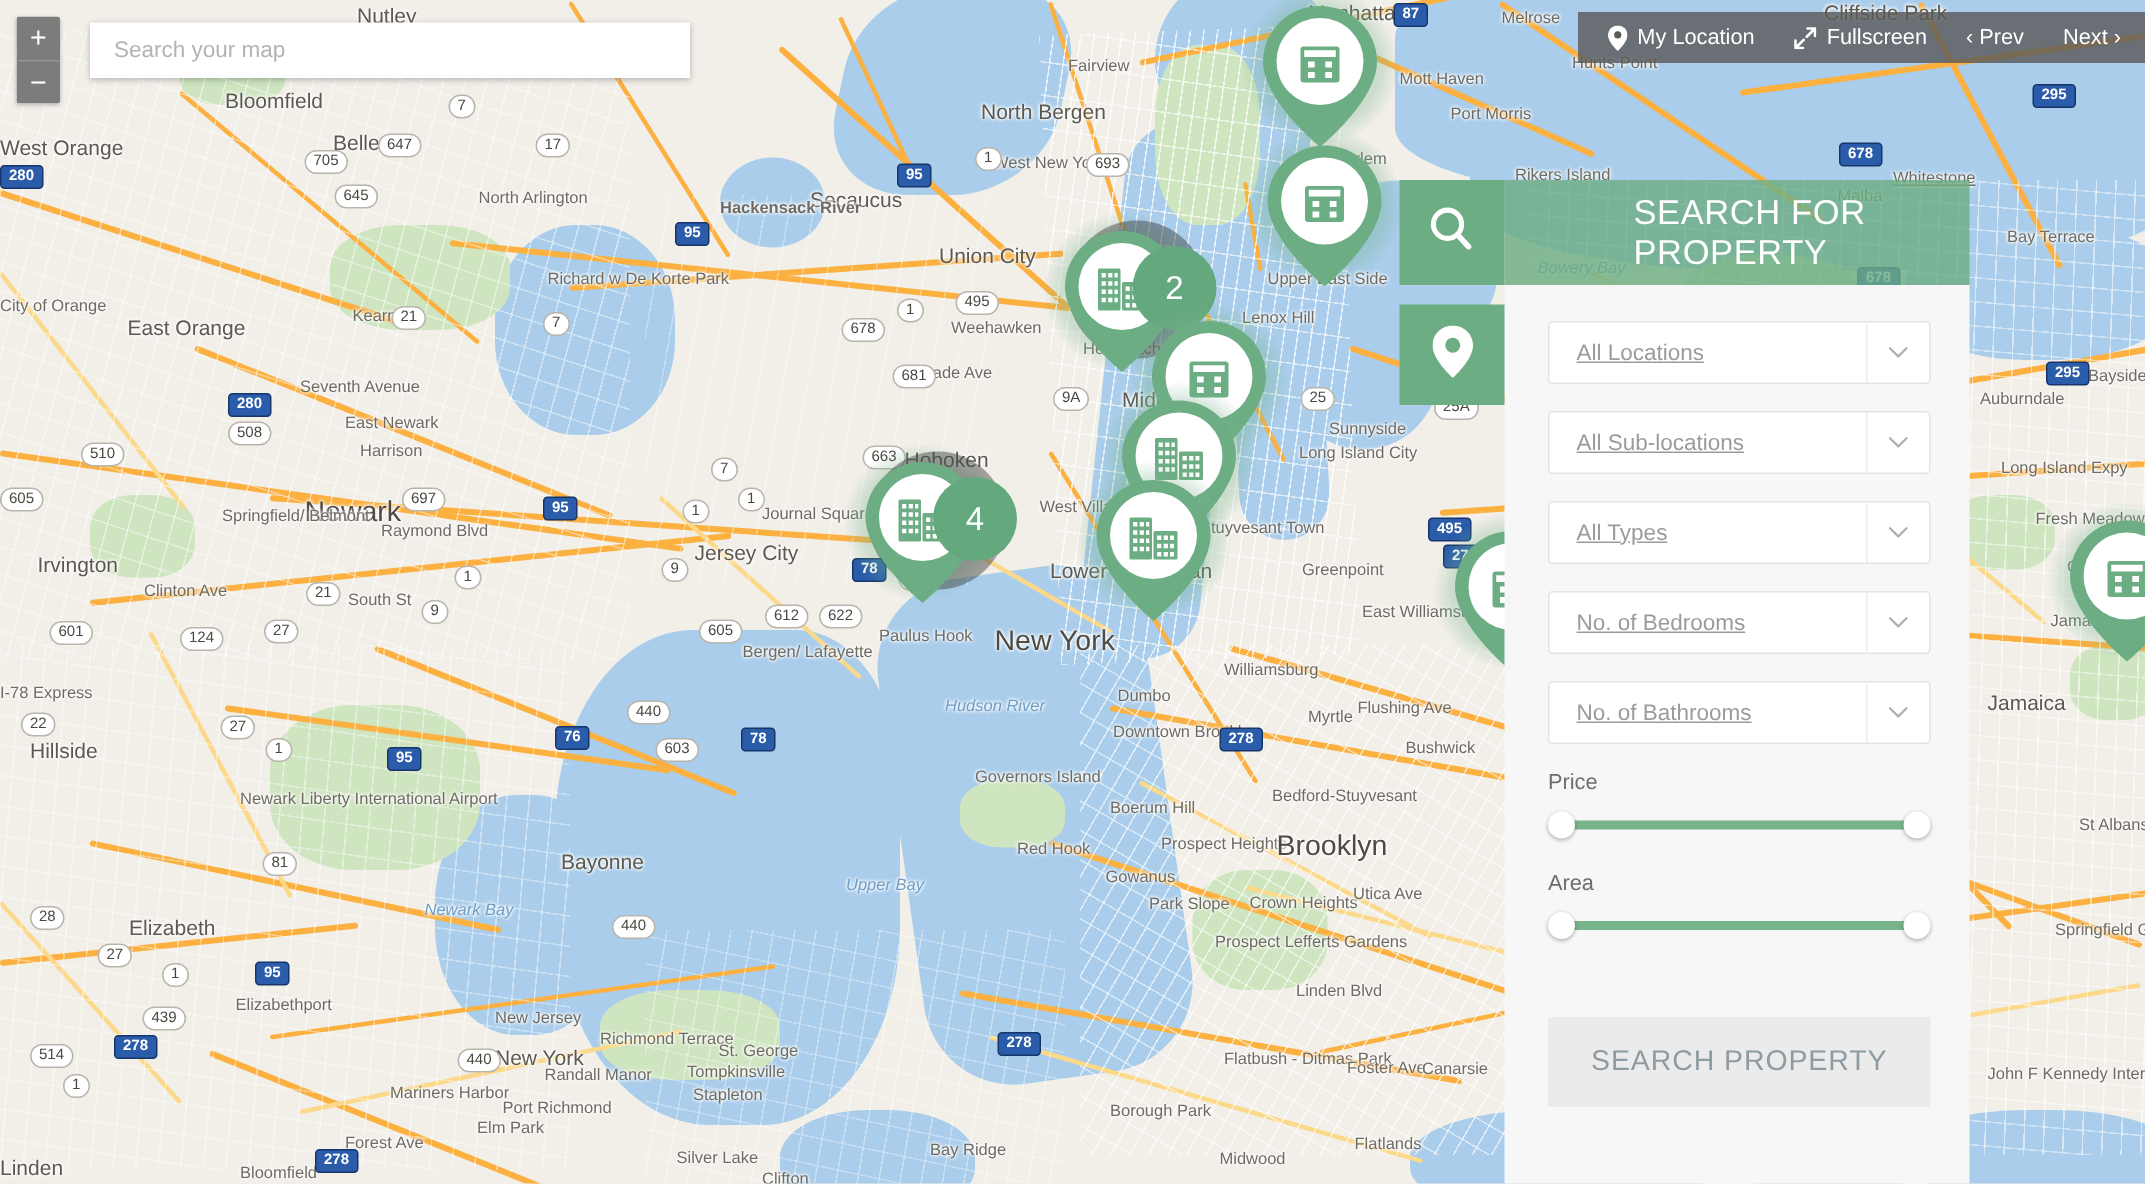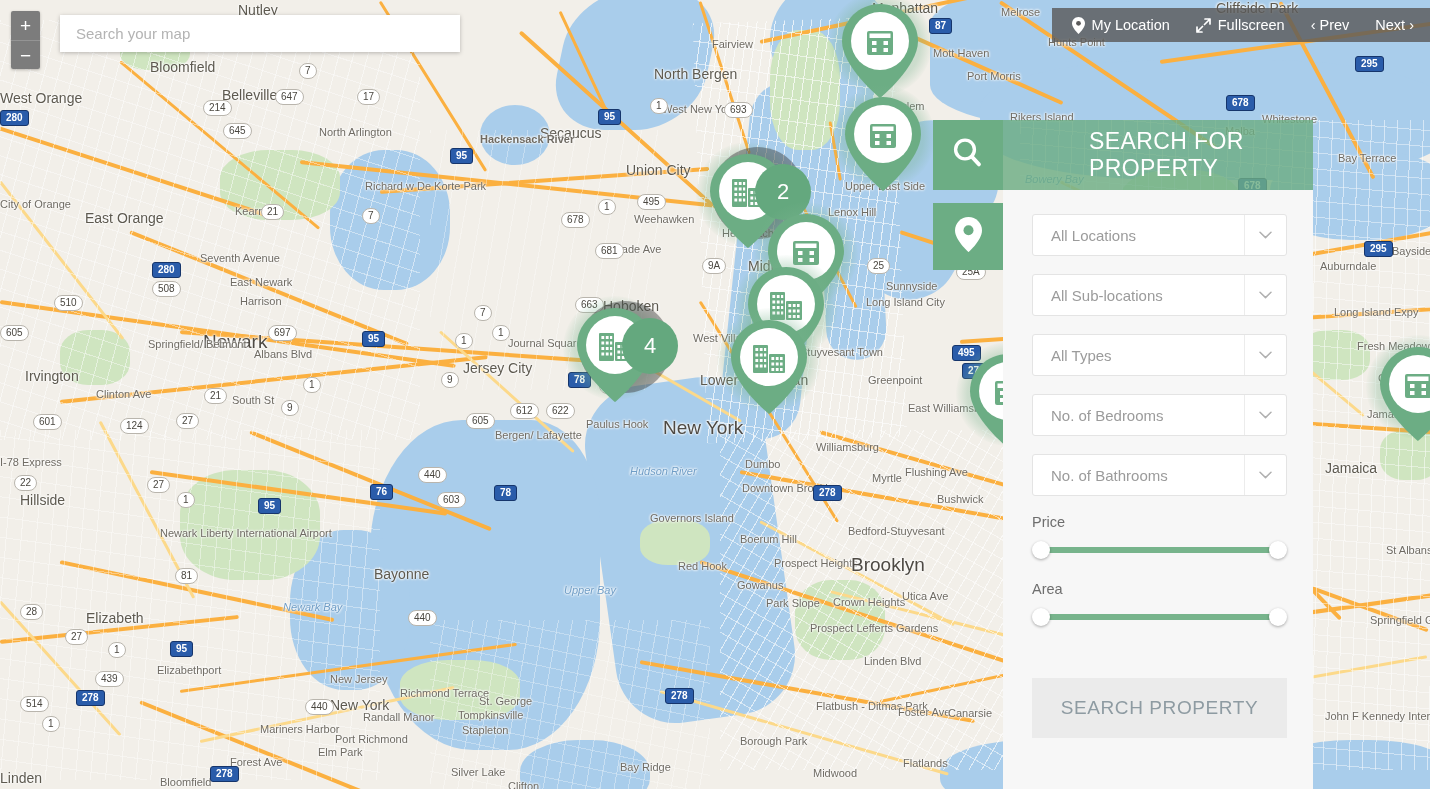--- a/index.html
+++ b/index.html
@@ -184,21 +184,21 @@
     border: 1px solid #e4e4e4;
     border-radius: 3px;
     margin-bottom: 18px;
     overflow: hidden;
     cursor: pointer;
   }
   .field .fval {
     flex: 1;
     display: flex; align-items: center;
     padding-left: 18px;
-    font-size: 15px; color: #9b9b9b;
+    font-size: 15px; color: #9b9b9b; text-decoration: underline;
   }
   .field .fcaret {
     width: 42px;
     border-left: 1px solid #ececec;
     display: flex; align-items: center; justify-content: center;
   }
   .slider-block { margin-top: 4px; }
   .slider-label {
     font-size: 14.5px; color: #6e6e6e;
     margin-bottom: 11px;
@@ -360,21 +360,21 @@
         <div class="maplabel sm" style="left: 1001px; top: 6px;">Melrose</div>
         <div class="maplabel sm" style="left: 712px; top: 38px;">Fairview</div>
         <div class="maplabel sm" style="left: 1048px; top: 36px;">Hunts Point</div>
         <div class="maplabel mid" style="left: 150px; top: 59px;">Bloomfield</div>
         <div class="maplabel mid" style="left: 654px; top: 66px;">North Bergen</div>
         <div class="maplabel sm" style="left: 933px; top: 47px;">Mott Haven</div>
         <div class="maplabel sm" style="left: 967px; top: 70px;">Port Morris</div>
         <div class="maplabel mid" style="left: 222px; top: 87px;">Belleville</div>
         <div class="maplabel sm" style="left: 889px; top: 100px;">Harlem</div>
         <div class="maplabel sm" style="left: 1010px; top: 111px;">Rikers Island</div>
-        <div class="maplabel sm" style="left: 1262px; top: 113px;">Whitestone</div>
+        <div class="maplabel sm" style="left: 1262px; top: 113px; text-decoration: underline;">Whitestone</div>
         <div class="maplabel mid" style="left: 0px; top: 90px;">West Orange</div>
         <div class="maplabel sm" style="left: 319px; top: 126px;">North Arlington</div>
         <div class="maplabel mid" style="left: 540px; top: 125px;">Secaucus</div>
         <div class="maplabel sm" style="left: 662px; top: 103px;">West New York</div>
         <div class="maplabel sm" style="left: 480px; top: 133px; font-weight: bold;">Hackensack River</div>
         <div class="maplabel sm" style="left: 1225px; top: 125px;">Malba</div>
         <div class="maplabel sm" style="left: 1338px; top: 152px;">Bay Terrace</div>
         <div class="maplabel mid" style="left: 626px; top: 162px;">Union City</div>
         <div class="maplabel sm" style="left: 365px; top: 180px;">Richard w De Korte Park</div>
         <div class="maplabel sm" style="left: 845px; top: 180px;">Upper East Side</div>
@@ -394,21 +394,21 @@
         <div class="maplabel mid" style="left: 748px; top: 258px;">Midtown</div>
         <div class="maplabel mid" style="left: 603px; top: 298px;">Hoboken</div>
         <div class="maplabel sm" style="left: 240px; top: 295px;">Harrison</div>
         <div class="maplabel sm" style="left: 866px; top: 296px;">Long Island City</div>
         <div class="maplabel sm" style="left: 886px; top: 280px;">Sunnyside</div>
         <div class="maplabel big" style="left: 203px; top: 331px;">Newark</div>
         <div class="maplabel sm" style="left: 508px; top: 337px;">Journal Square</div>
         <div class="maplabel sm" style="left: 693px; top: 332px;">West Village</div>
         <div class="maplabel sm" style="left: 1334px; top: 306px;">Long Island Expy</div>
         <div class="maplabel sm" style="left: 148px; top: 338px;">Springfield/ Belmont</div>
-        <div class="maplabel sm" style="left: 254px; top: 348px;">Albans Blvd</div>
+        <div class="maplabel sm" style="left: 254px; top: 348px;">Raymond Blvd</div>
         <div class="maplabel sm" style="left: 1357px; top: 340px;">Fresh Meadows</div>
         <div class="maplabel mid" style="left: 463px; top: 360px;">Jersey City</div>
         <div class="maplabel sm" style="left: 800px; top: 346px;">Stuyvesant Town</div>
         <div class="maplabel mid" style="left: 25px; top: 368px;">Irvington</div>
         <div class="maplabel mid" style="left: 700px; top: 372px;">Lower Manhattan</div>
         <div class="maplabel sm" style="left: 868px; top: 374px;">Greenpoint</div>
         <div class="maplabel sm" style="left: 1378px; top: 372px;">Grand Central Pkwy</div>
         <div class="maplabel sm" style="left: 96px; top: 388px;">Clinton Ave</div>
         <div class="maplabel sm" style="left: 232px; top: 394px;">South St</div>
         <div class="maplabel sm" style="left: 1367px; top: 408px;">Jamaica Estates</div>
@@ -466,28 +466,28 @@
         <div class="maplabel sm" style="left: 813px; top: 767px;">Midwood</div>
         <div class="maplabel mid" style="left: 0px; top: 770px;">Linden</div>
         <div class="maplabel sm" style="left: 160px; top: 776px;">Bloomfield</div>
         <div class="maplabel sm" style="left: 508px; top: 780px;">Clifton</div>
         <div class="maplabel sm" style="left: 903px; top: 757px;">Flatlands</div>
         <div class="maplabel sm" style="left: 948px; top: 707px;">Canarsie</div>
       </div>
 
     <div id="map-shields">
         <div class="shield interstate" style="left: 0px; top: 110px;">280</div>
-        <div class="shield" style="left: 203px; top: 100px;">214</div>
-        <div class="shield" style="left: 275px; top: 89px;">647</div>
+        <div class="shield" style="left: 203px; top: 100px;">705</div>
+        <div class="shield" style="left: 252px; top: 89px;">647</div>
         <div class="shield" style="left: 299px; top: 63px;">7</div>
         <div class="shield" style="left: 357px; top: 89px;">17</div>
         <div class="shield interstate" style="left: 598px; top: 109px;">95</div>
         <div class="shield" style="left: 650px; top: 98px;">1</div>
         <div class="shield" style="left: 724px; top: 102px;">693</div>
-        <div class="shield interstate" style="left: 929px; top: 18px; text-align: center;">87</div>
+        <div class="shield interstate" style="left: 929px; top: 2px; text-align: center;">87</div>
         <div class="shield interstate" style="left: 1226px; top: 95px;">678</div>
         <div class="shield interstate" style="left: 1355px; top: 56px;">295</div>
         <div class="shield" style="left: 223px; top: 123px;">645</div>
         <div class="shield interstate" style="left: 450px; top: 148px;">95</div>
         <div class="shield" style="left: 598px; top: 199px;">1</div>
         <div class="shield" style="left: 637px; top: 194px;">495</div>
         <div class="shield interstate" style="left: 1238px; top: 178px;">678</div>
         <div class="shield" style="left: 261px; top: 204px;">21</div>
         <div class="shield" style="left: 362px; top: 208px;">7</div>
         <div class="shield" style="left: 561px; top: 212px;">678</div>

